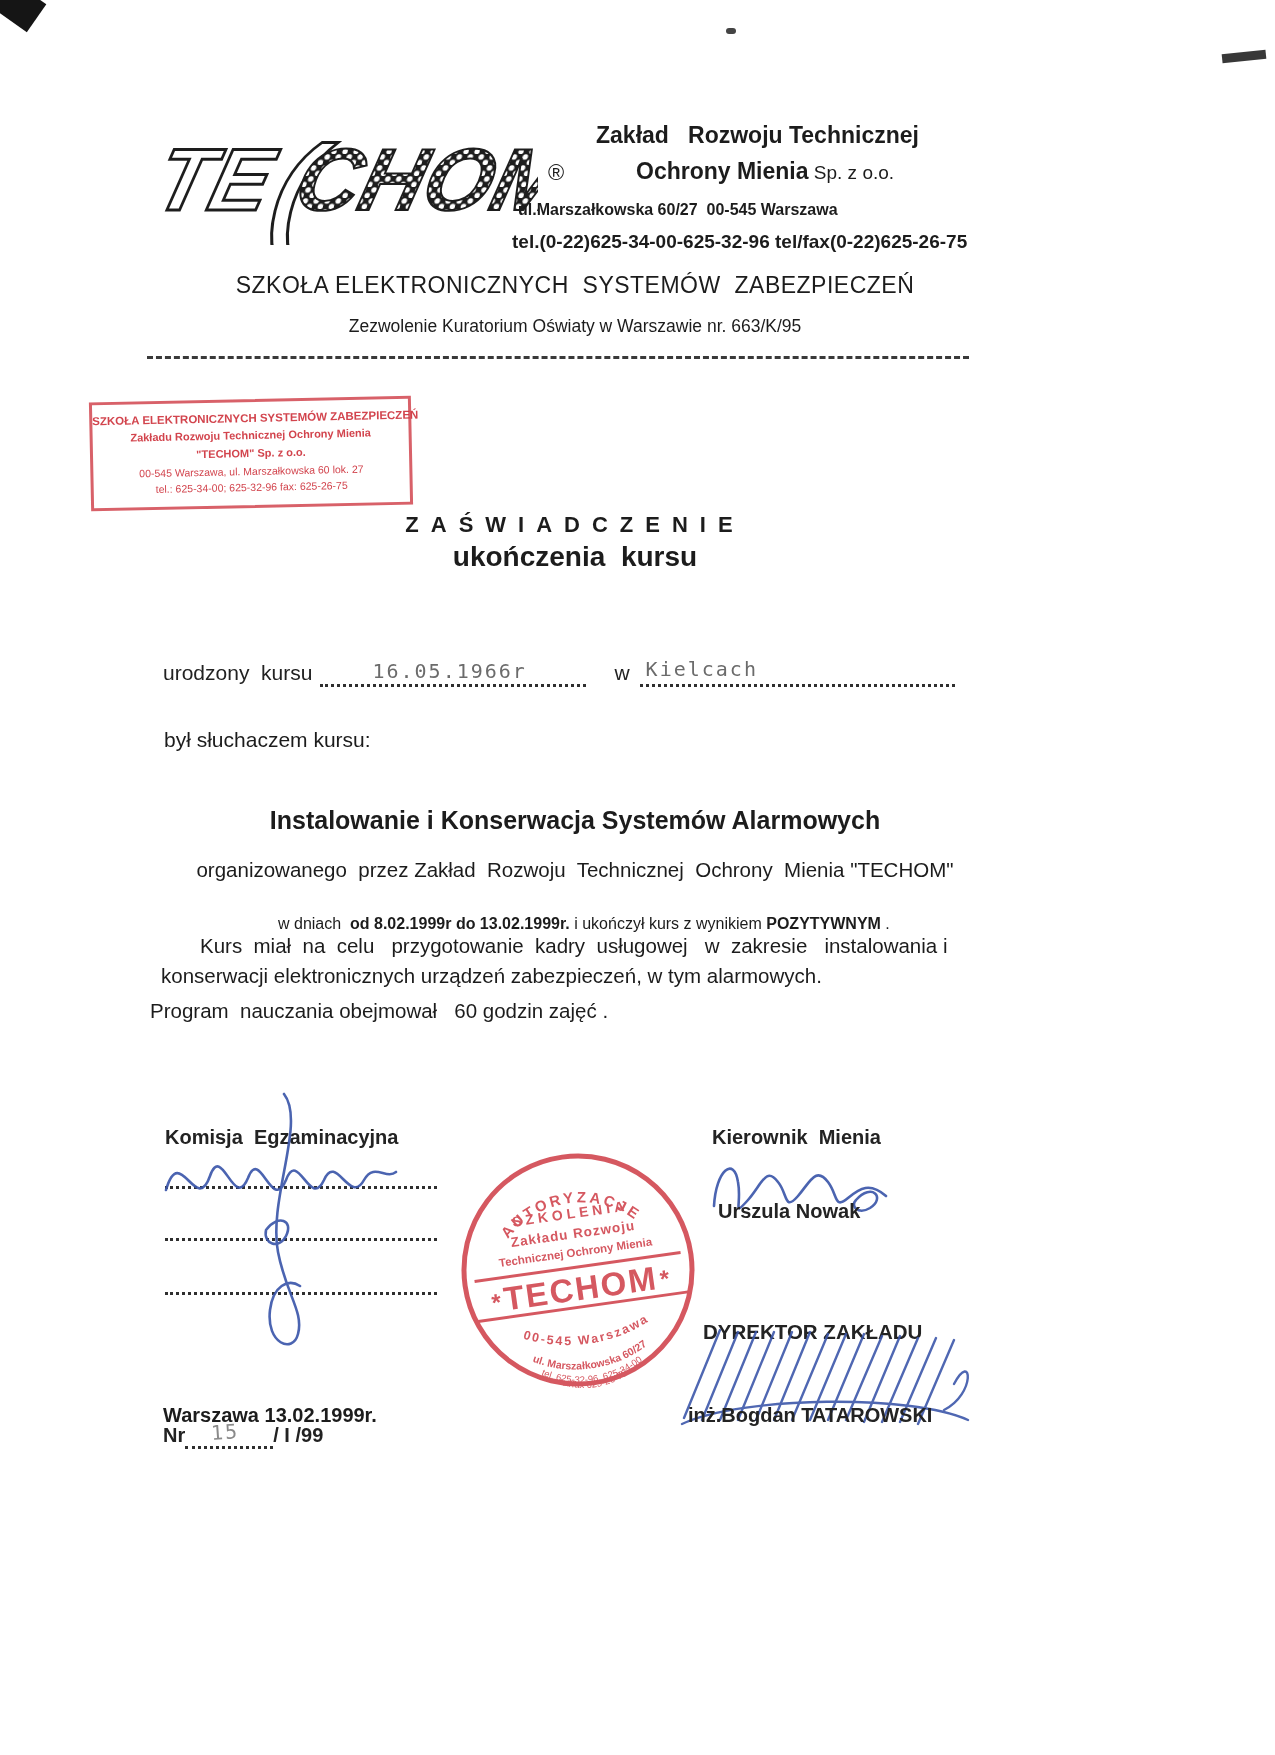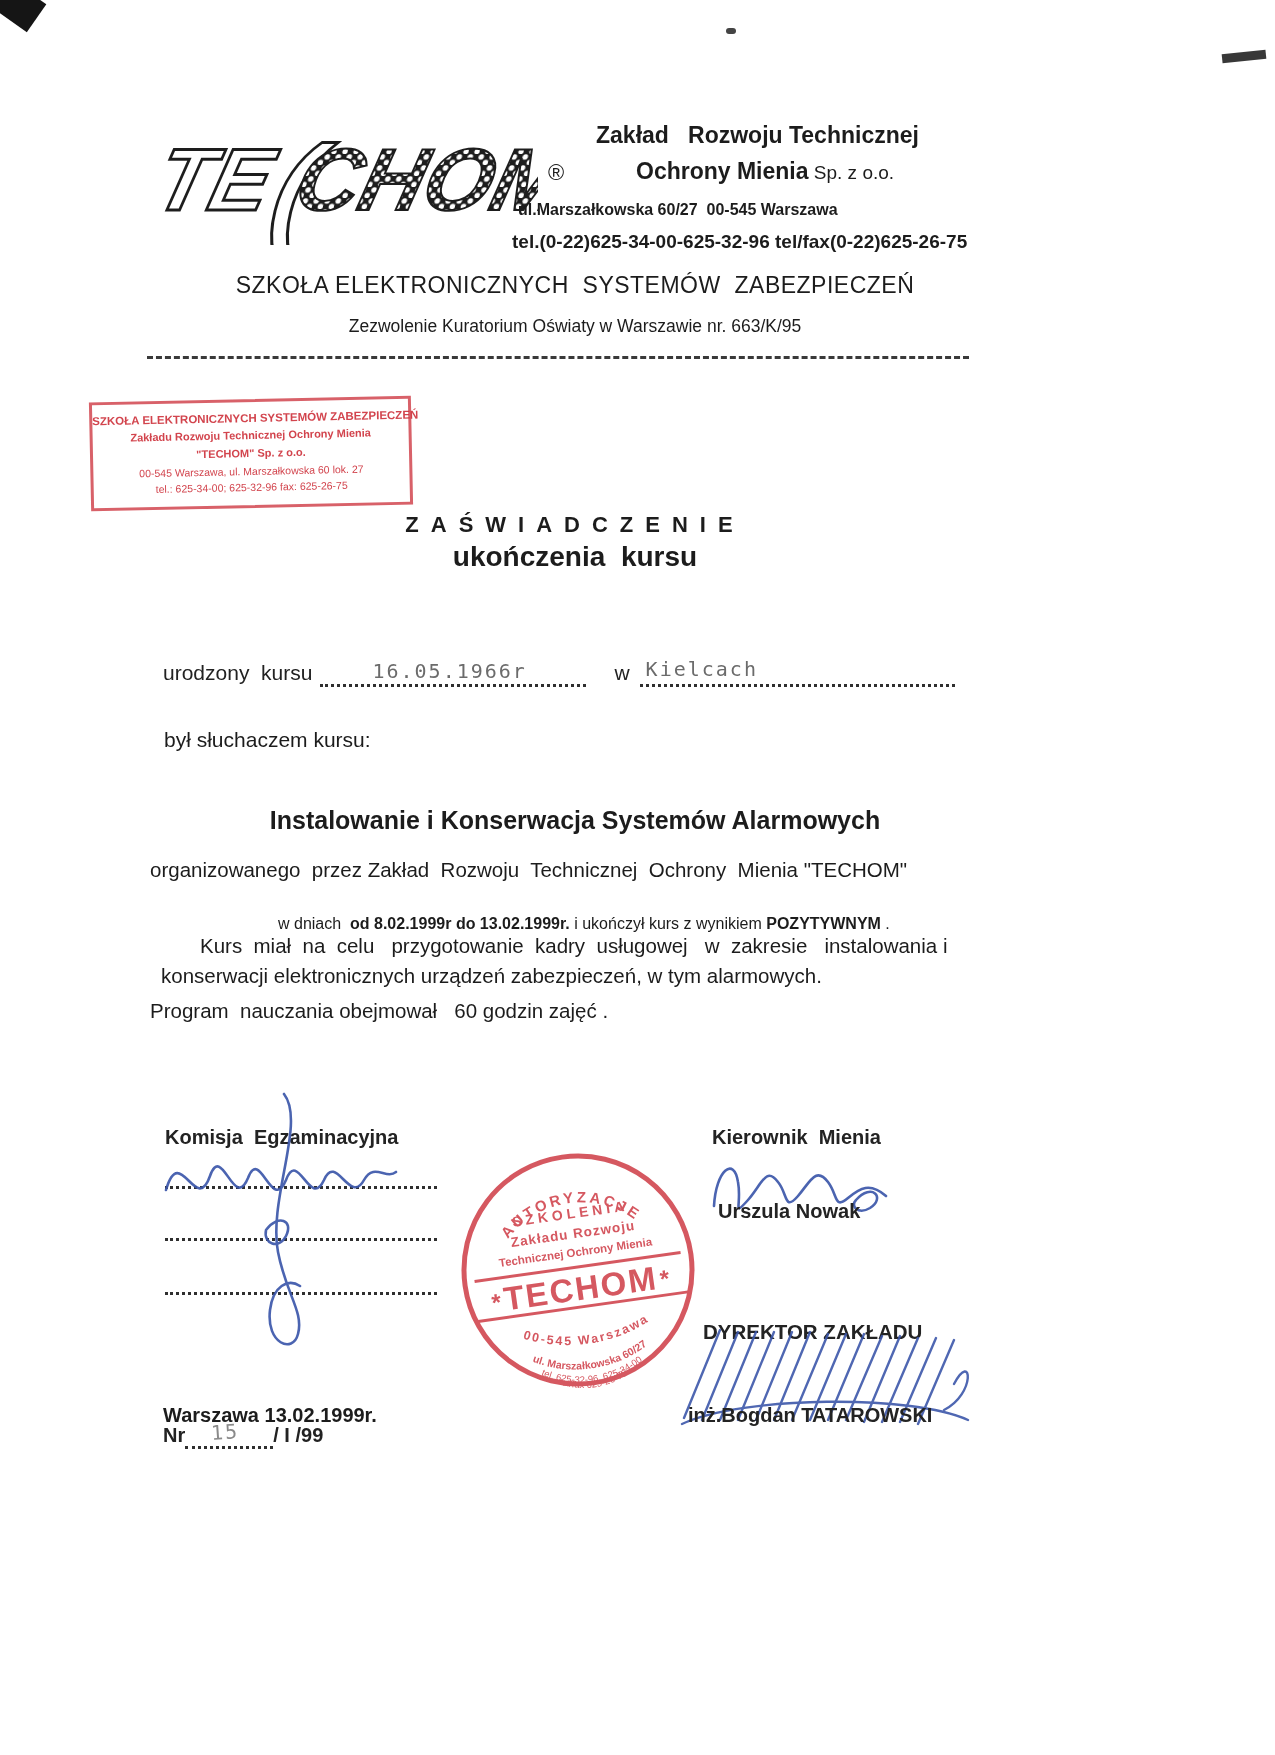--- a/index.html
+++ b/index.html
@@ -78,21 +78,21 @@
     <span class="label" style="margin-left:28px;">w</span>
     <span class="leader" style="flex:1;margin-left:10px;">
       <span class="val typed" style="left:6px;bottom:3px;">Kielcach</span>
     </span>
   </div>
 
   <div class="abs" style="left:164px;top:728px;font-size:21px;">był słuchaczem kursu:</div>
 
   <div class="abs b" style="left:150px;top:806px;width:850px;text-align:center;font-size:25px;">Instalowanie i Konserwacja Systemów Alarmowych</div>
 
-  <div class="abs pre" style="left:150px;top:858px;width:850px;text-align:left;font-size:20.5px;">organizowanego  przez Zakład  Rozwoju  Technicznej  Ochrony  Mienia "TECHOM"</div>
+  <div class="abs pre" style="left:150px;top:858px;width:850px;text-align:center;font-size:20.5px;">organizowanego  przez Zakład  Rozwoju  Technicznej  Ochrony  Mienia "TECHOM"</div>
 
   <div class="abs pre" style="left:150px;top:897px;width:850px;text-align:center;font-size:16px;">
     <span>w dniach  </span><span class="b">od 8.02.1999r do 13.02.1999r.</span><span> i ukończył kurs z wynikiem </span><span class="b">POZYTYWNYM</span><span> .</span>
   </div>
 
   <div class="abs pre" style="left:200px;top:934px;font-size:20.5px;">Kurs  miał  na  celu   przygotowanie  kadry  usługowej   w  zakresie   instalowania i</div>
   <div class="abs pre" style="left:161px;top:964px;font-size:20.5px;">konserwacji elektronicznych urządzeń zabezpieczeń, w tym alarmowych.</div>
   <div class="abs pre" style="left:150px;top:999px;width:850px;text-align:left;font-size:20.5px;">Program  nauczania obejmował   60 godzin zajęć .</div>
 
   <div class="abs siglabel" style="left:165px;top:1126px;white-space:pre-wrap;">Komisja  Egzaminacyjna</div>

